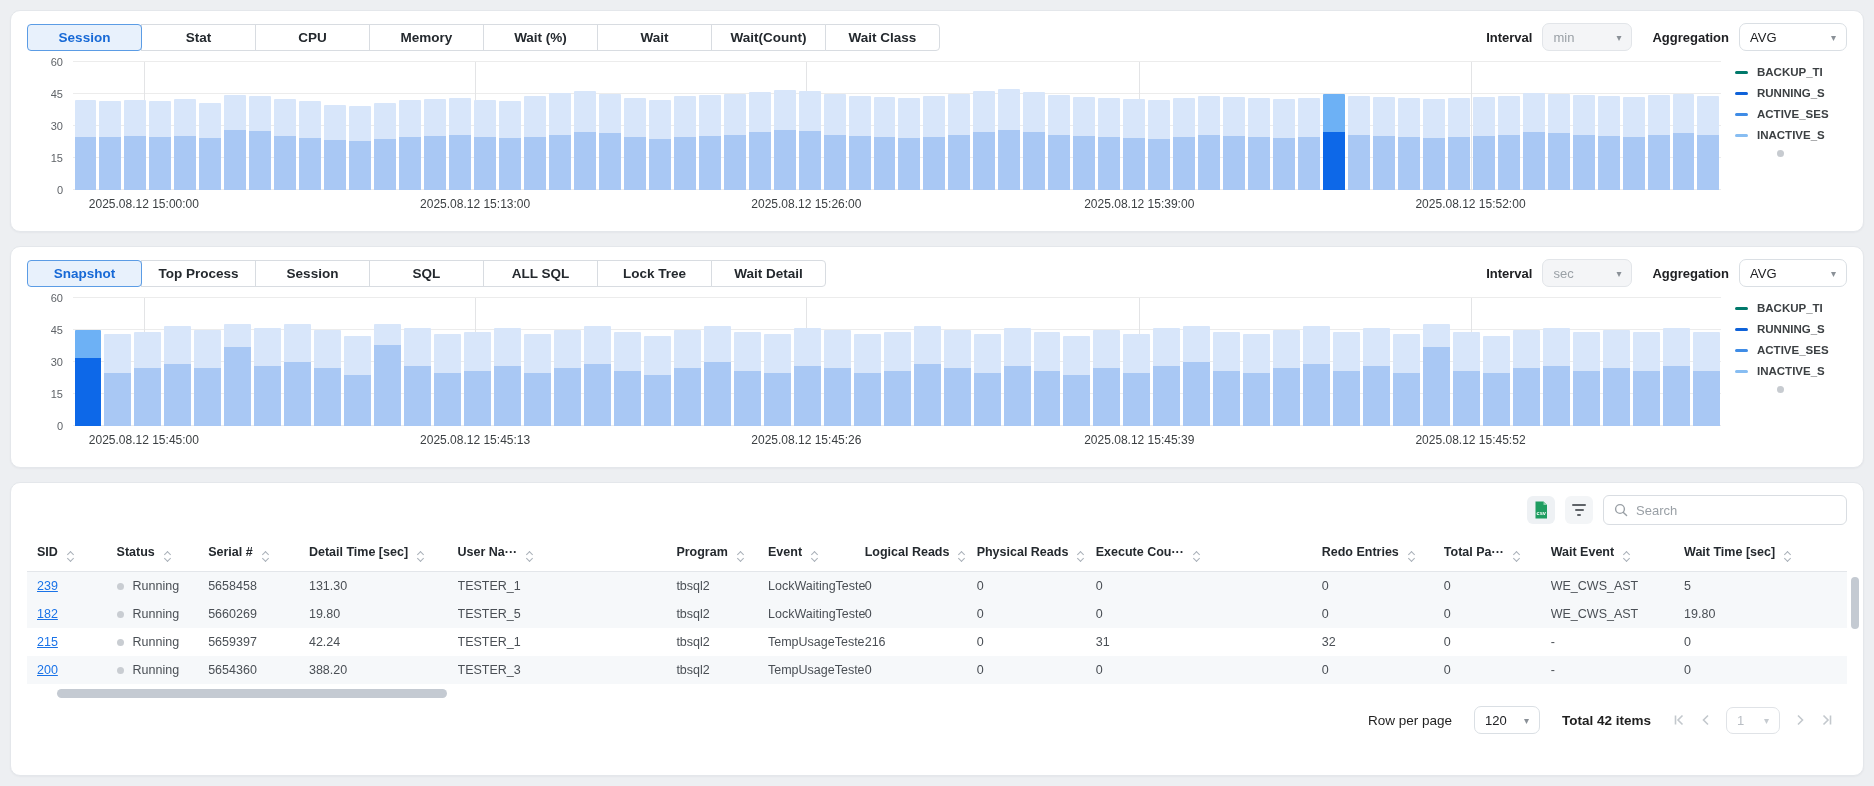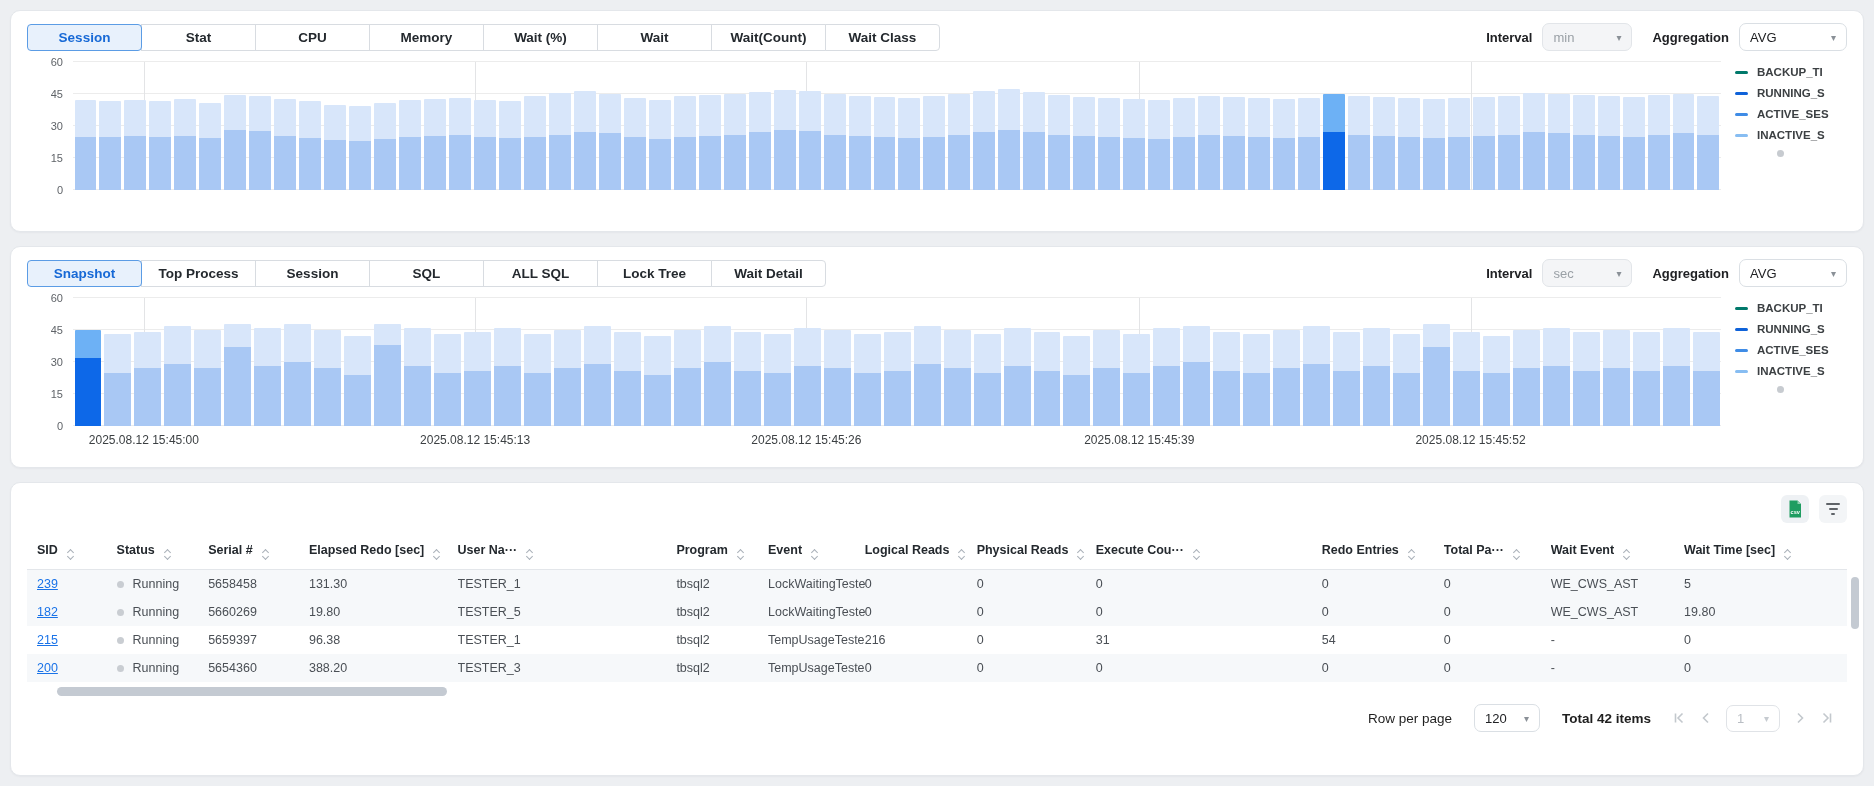--- a/index.html
+++ b/index.html
@@ -352,20 +352,27 @@
                 <div class="bar-bottom" style="height: 58.427%; background: rgb(169, 200, 244);"></div>
               </div>
               <div class="bar" style="height: 75%; background: rgb(216, 230, 250);">
                 <div class="bar-bottom" style="height: 58.8889%; background: rgb(169, 200, 244);"></div>
               </div>
               <div class="bar" style="height: 73.3333%; background: rgb(216, 230, 250);">
                 <div class="bar-bottom" style="height: 59.0909%; background: rgb(169, 200, 244);"></div>
               </div>
             </div>
           </div>
+          <div class="x-labels">
+            <span class="xtick" style="left: 4.3%;">2025.08.12 15:00:00</span>
+            <span class="xtick" style="left: 24.4%;">2025.08.12 15:13:00</span>
+            <span class="xtick" style="left: 44.5%;">2025.08.12 15:26:00</span>
+            <span class="xtick" style="left: 64.7%;">2025.08.12 15:39:00</span>
+            <span class="xtick" style="left: 84.8%;">2025.08.12 15:52:00</span>
+          </div>
         </div>
         <div class="legend">
           <div class="legend-item">
             <span class="chip" style="background: rgb(0, 121, 107);"></span>
             <span class="legend-label">BACKUP_TI</span>
           </div>
           <div class="legend-item">
             <span class="chip" style="background: rgb(15, 98, 217);"></span>
             <span class="legend-label">RUNNING_S</span>
           </div>
@@ -632,20 +639,27 @@
           <path d="M12.5 1.5l3.5 3.5h-3.5z" fill="#8ed0ae"></path>
           <text x="10.2" y="14.5" font-size="5.6" fill="#ffffff" text-anchor="middle" font-weight="bold" font-family="Liberation Sans, sans-serif">csv</text>
         </svg>
       </div>
       <div class="icon-btn" style="background:#f3f5f7">
         <span class="filter-glyph">
             <i></i>
             <i></i>
             <i></i>
           </span>
+      </div>
+      <div class="search">
+        <svg width="14" height="14" viewBox="0 0 14 14">
+          <circle cx="6" cy="6" r="4.4" fill="none" stroke="#9aa0a6" stroke-width="1.4"></circle>
+          <line x1="9.4" y1="9.4" x2="12.6" y2="12.6" stroke="#9aa0a6" stroke-width="1.4" stroke-linecap="round"></line>
+        </svg>
+        <input type="text" placeholder="Search" style="">
       </div>
     </div>
 
     <div class="table-wrap">
       <table>
         <colgroup id="cols">
             <col style="width: 88px;">
             <col style="width: 90px;">
             <col style="width: 99px;">
             <col style="width: 146px;">
@@ -667,21 +681,21 @@
                   <b class="down"></b>
                 </span></th>
               <th><span>Status</span><span class="sort">
                   <b class="up"></b>
                   <b class="down"></b>
                 </span></th>
               <th><span>Serial #</span><span class="sort">
                   <b class="up"></b>
                   <b class="down"></b>
                 </span></th>
-              <th><span>Elapsed Redo [sec]</span><span class="sort">
+              <th><span>Detail Time [sec]</span><span class="sort">
                   <b class="up"></b>
                   <b class="down"></b>
                 </span></th>
               <th><span>User Na···</span><span class="sort">
                   <b class="up"></b>
                   <b class="down"></b>
                 </span></th>
               <th><span>Program</span><span class="sort">
                   <b class="up"></b>
                   <b class="down"></b>
@@ -750,28 +764,28 @@
               <td>0</td>
               <td>0</td>
               <td>0</td>
               <td>WE_CWS_AST</td>
               <td>19.80</td>
             </tr>
             <tr>
               <td><span class="sid">215</span></td>
               <td><span class="dot"></span><span>Running</span></td>
               <td>5659397</td>
-              <td>96.38</td>
+              <td>42.24</td>
               <td>TESTER_1</td>
               <td>tbsql2</td>
               <td>TempUsageTester</td>
               <td>216</td>
               <td>0</td>
               <td>31</td>
-              <td>54</td>
+              <td>32</td>
               <td>0</td>
               <td>-</td>
               <td>0</td>
             </tr>
             <tr class="shade">
               <td><span class="sid">200</span></td>
               <td><span class="dot"></span><span>Running</span></td>
               <td>5654360</td>
               <td>388.20</td>
               <td>TESTER_3</td>

